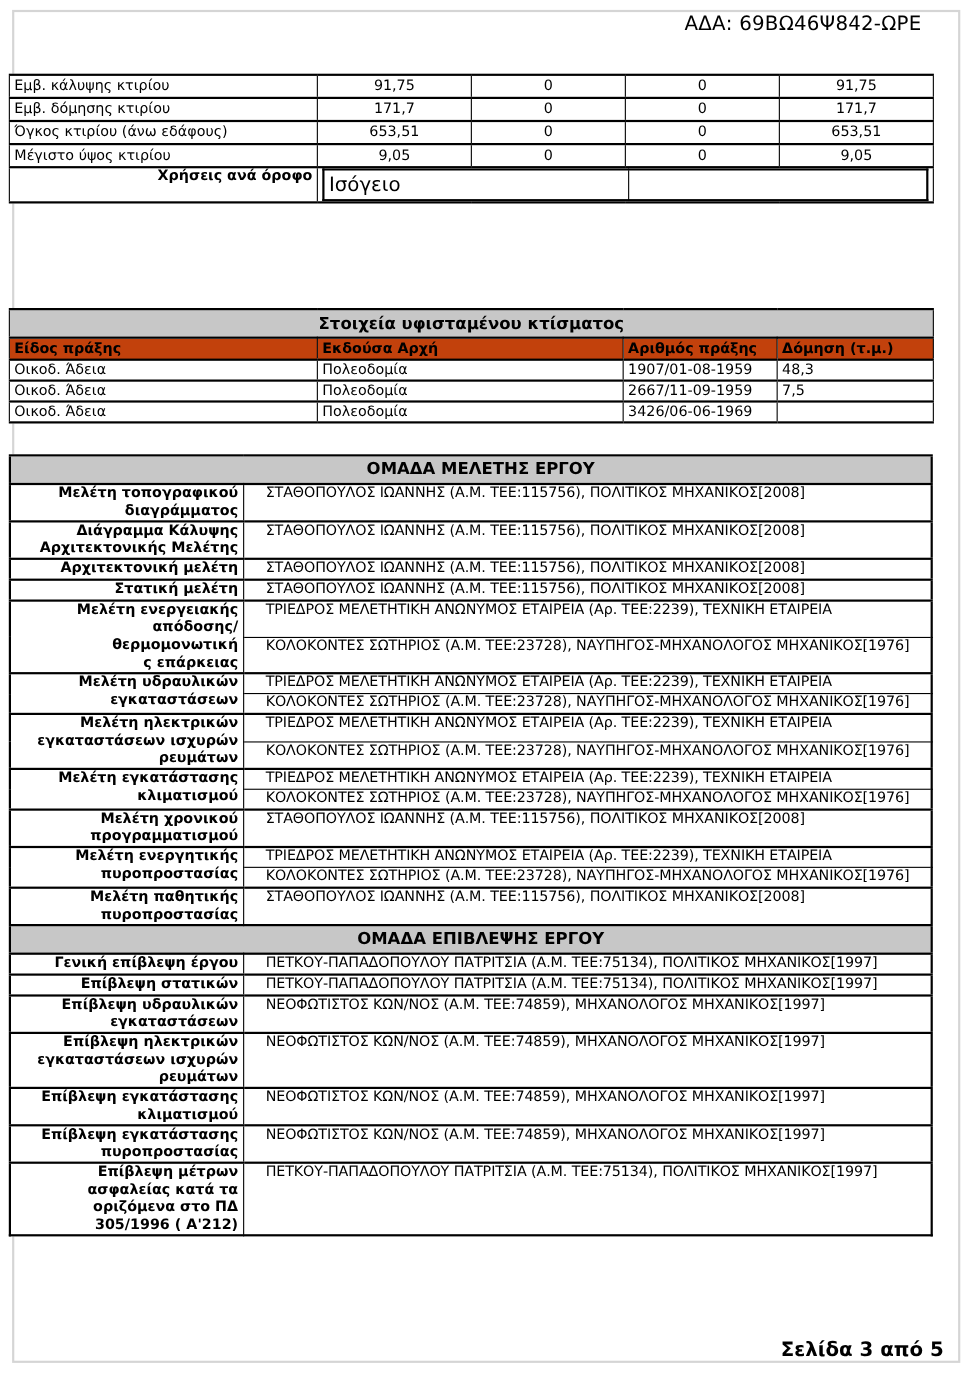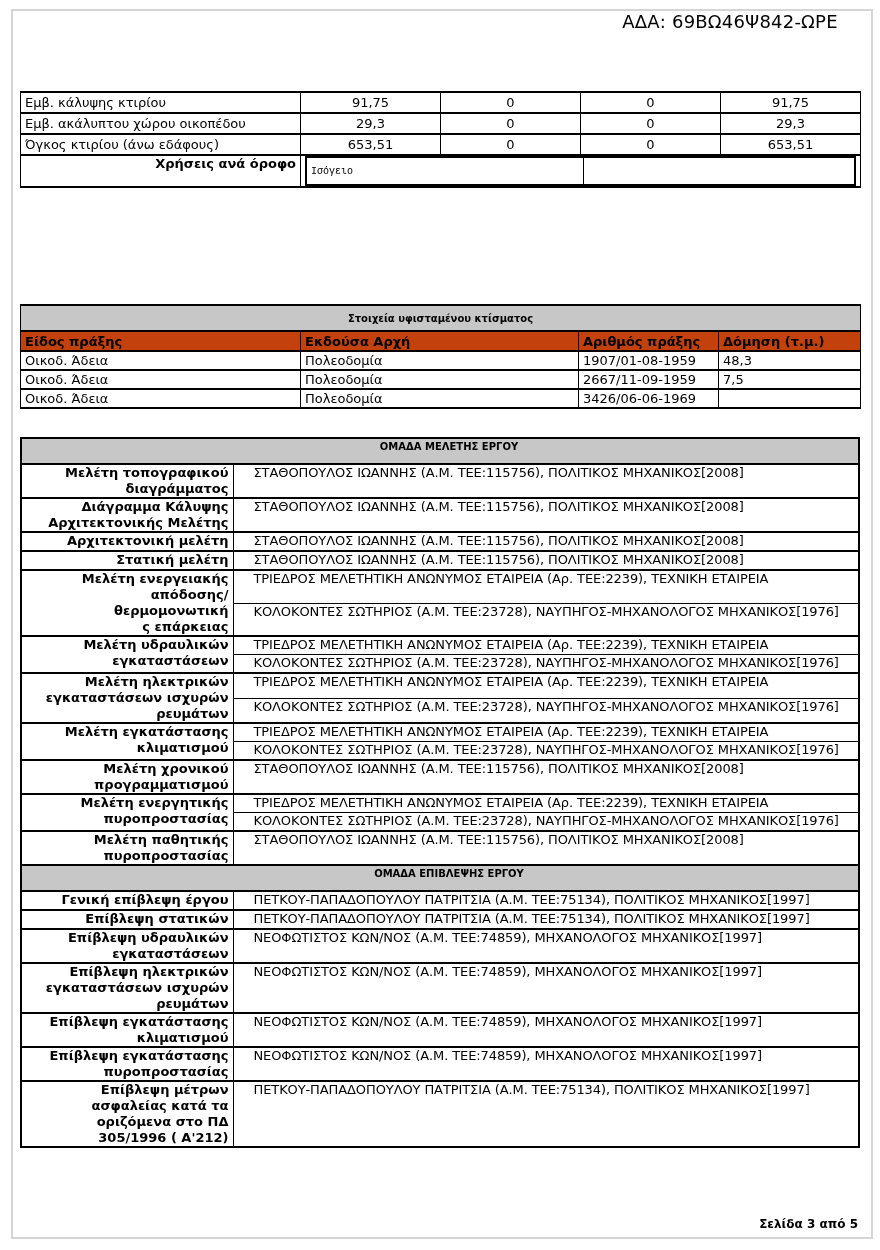--- a/index.html
+++ b/index.html
@@ -10,64 +10,63 @@
   }
   .page-frame{
     position:absolute;left:11px;top:9px;width:858px;height:1226px;
     border:2px solid #d5d5d5;background:#fff;
   }
   .ada{
     position:absolute;top:11px;left:500px;width:460px;
     text-align:center;font-size:18px;letter-spacing:.2px;
   }
   table.doc{
-    position:absolute;left:20px;border-collapse:collapse;table-layout:fixed;
+    position:absolute;left:8px;border-collapse:collapse;table-layout:fixed;
     background:#fff;
-    margin-top:24px;
   }
   table.doc td{
     border:1px solid #000;border-top-width:2px;border-bottom-width:2px;
     padding:0 4px;font-size:13px;overflow:hidden;
   }
   
   table.metrics{top:67px;width:840px;}
   table.metrics td{height:19px;white-space:nowrap;}
   td.m-val{text-align:center;}
   td.uses-lbl{
     border:none;font-weight:bold;text-align:right;vertical-align:top;
     padding-top:4px;white-space:nowrap;
   }
   td.uses-cell{border:none;padding:1px 0 1px 1px;vertical-align:top;}
   table.uses{width:100%;border-collapse:collapse;table-layout:fixed;border:2px solid #000;}
-  table.uses td{border:1px solid #000;height:26px;padding:0 4px;font-size:10px;white-space:nowrap;font-family:Liberation Mono, monospace;}
+  table.uses td{border:1px solid #000;height:26px;padding:0 4px;font-size:18px;white-space:nowrap;}
   
   table.existing{top:280px;width:840px;}
   table.existing td{height:17px;white-space:nowrap;}
   tr.titlebar td{
     background:#c7c7c7;font-weight:bold;text-align:center;
-    font-size:10px;height:20px;padding:2px;
+    font-size:15px;height:20px;padding:2px;
   }
   table.existing tr.colhead td{background:#c2410c;font-weight:bold;text-align:left;height:18px;}
   
   table.team{top:413px;width:840px;}
   table.team td{border-top-width:1px;border-bottom-width:1px;vertical-align:top;padding-left:20px;}
   table.team{border:2px solid #000;}
   table.team tr.grp > td{border-top-width:2px;}
   table.team tr.titlebar td{border-top-width:2px;border-bottom-width:2px;}
   td.lbl{
     font-weight:bold;text-align:right;vertical-align:middle;
     white-space:pre-line;font-size:12.5px;line-height:16px;padding:2px 4px;
   }
   td.val{
     font-size:12px;line-height:16px;padding:2px 4px;
     white-space:nowrap;letter-spacing:-0.1px;vertical-align:top;height:17px;
   }
   .footer{
     position:absolute;top:1217px;left:20px;width:838px;
-    text-align:right;font-size:12px;font-weight:bold;
+    text-align:right;font-size:18px;font-weight:bold;
   }
 </style>
 </head>
 <body>
 
 <div class="page-frame"></div>
 
 <div class="ada">ΑΔΑ: 69ΒΩ46Ψ842-ΩΡΕ</div>
 
 <table class="doc metrics">
@@ -80,32 +79,39 @@
     </colgroup>
   <tbody>
     <tr>
       <td>Εμβ. κάλυψης κτιρίου</td>
       <td class="m-val">91,75</td>
       <td class="m-val">0</td>
       <td class="m-val">0</td>
       <td class="m-val">91,75</td>
     </tr>
     <tr>
-      <td>Εμβ. ακάλυπτου χώρου οικοπέδου</td>
-      <td class="m-val">29,3</td>
-      <td class="m-val">0</td>
-      <td class="m-val">0</td>
-      <td class="m-val">29,3</td>
+      <td>Εμβ. δόμησης κτιρίου</td>
+      <td class="m-val">171,7</td>
+      <td class="m-val">0</td>
+      <td class="m-val">0</td>
+      <td class="m-val">171,7</td>
     </tr>
     <tr>
       <td>Όγκος κτιρίου (άνω εδάφους)</td>
       <td class="m-val">653,51</td>
       <td class="m-val">0</td>
       <td class="m-val">0</td>
       <td class="m-val">653,51</td>
+    </tr>
+    <tr>
+      <td>Μέγιστο ύψος κτιρίου</td>
+      <td class="m-val">9,05</td>
+      <td class="m-val">0</td>
+      <td class="m-val">0</td>
+      <td class="m-val">9,05</td>
     </tr>
     <tr>
       <td class="uses-lbl">Χρήσεις ανά όροφο</td>
       <td class="uses-cell" colspan="4">
         <table class="uses">
           <colgroup>
               <col style="width:50.5%">
               <col>
             </colgroup>
           <tbody>

